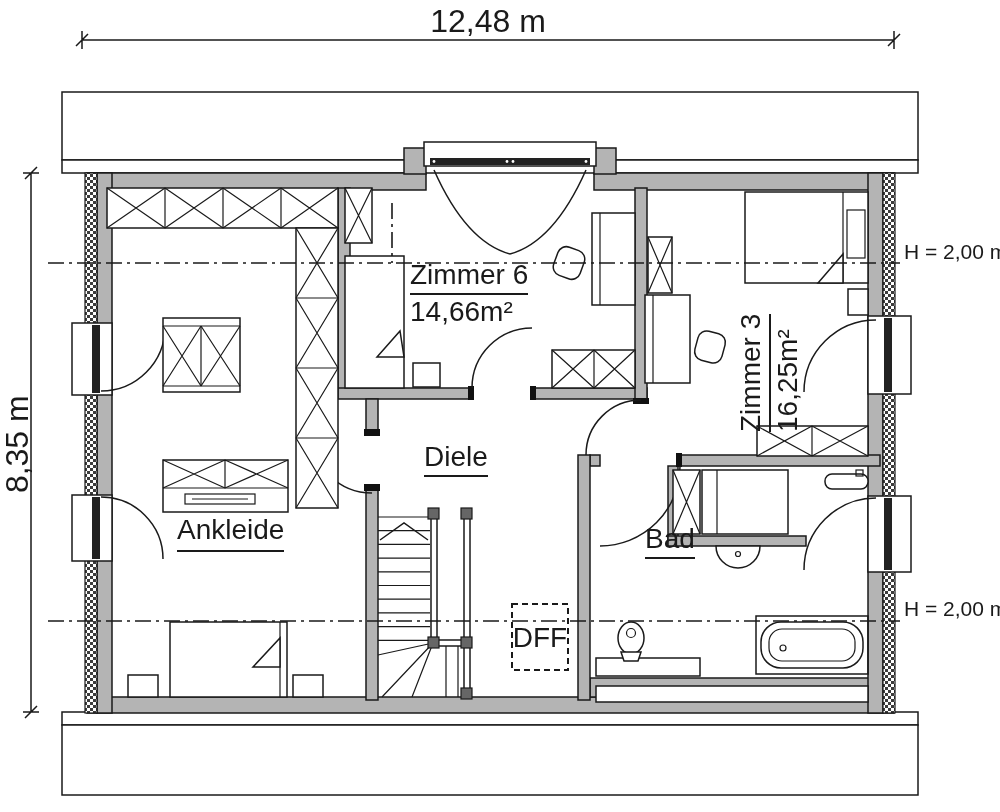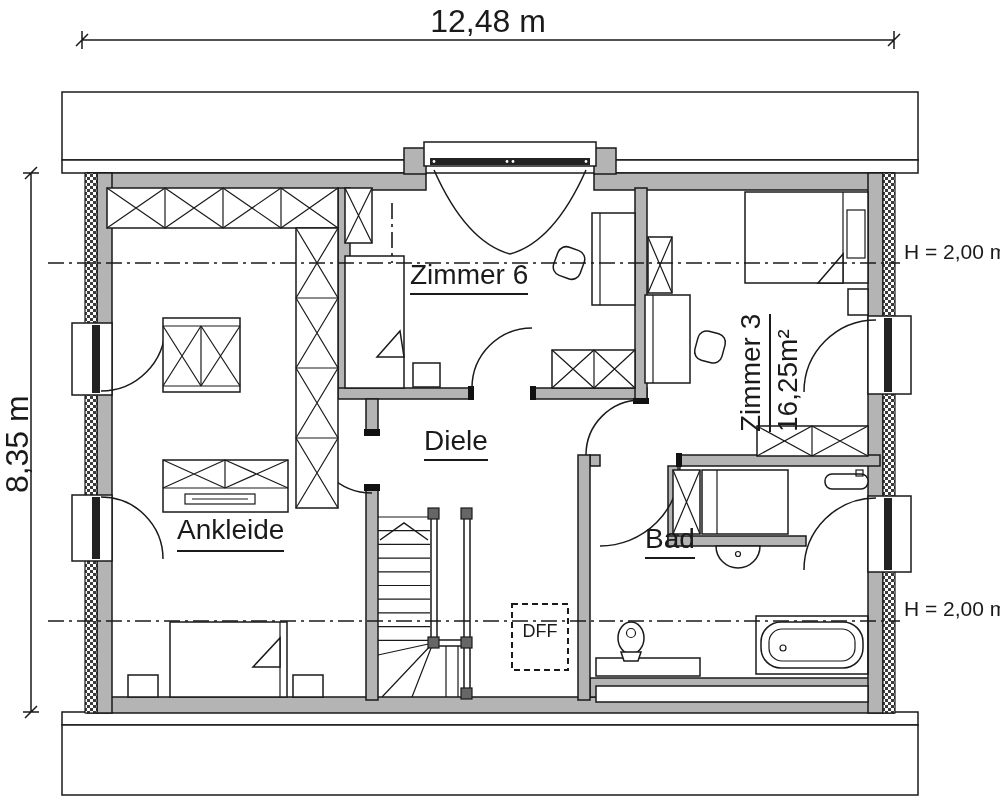--- a/index.html
+++ b/index.html
@@ -15,21 +15,21 @@
   .post{fill:#666666;stroke:#1a1a1a;stroke-width:1.2;}
   .dash{fill:none;stroke:#1a1a1a;stroke-width:1.6;stroke-dasharray:16 5 3 5;}
   .dff {fill:none;stroke:#1a1a1a;stroke-width:2;stroke-dasharray:6 4;}
   .dim {fill:none;stroke:#1a1a1a;stroke-width:1.5;}
   .lbl{position:absolute;white-space:nowrap;line-height:1.2;}
   .room-name{font-size:28px;}
   .room-area{font-size:28px;}
   .u{display:inline-block;border-bottom:2px solid #1a1a1a;padding-bottom:1px;}
   .dim-text{font-size:32px;}
   .h-text{font-size:21px;}
-  .dff-text{font-size:18px;}
+  .dff-text{font-size:28px;}
   .rot{transform:rotate(-90deg);}
   .schlafen-block{line-height:1.32;}
 </style>
 </head>
 <body>
 
 <div id="plan">
 
 <svg viewBox="0 0 1000 812" width="1000" height="812">
   <defs>
@@ -292,23 +292,24 @@
 <div class="lbl dim-text" style="left:388px;top:2px;width:200px;text-align:center;">12,48 m</div>
 
 <div class="lbl dim-text rot" style="left:-73px;top:425px;width:180px;text-align:center;">8,35 m</div>
 
 <div class="lbl h-text" style="left:904px;top:239px;">H = 2,00 m</div>
 
 <div class="lbl h-text" style="left:904px;top:596px;">H = 2,00 m</div>
 
 <div class="lbl" style="left:410px;top:258px;">
   <div class="room-name"><span class="u">Zimmer 6</span></div>
-</div>
-
-<div class="lbl" style="left:424px;top:424px;text-align:right;">
+  <div class="room-area">14,66m²</div>
+</div>
+
+<div class="lbl" style="left:424px;top:440px;text-align:right;">
   <div class="room-name"><span class="u">Diele</span></div>
 </div>
 
 <div class="lbl schlafen-block" style="left:177px;top:512px;">
   <div class="room-name"><span class="u">Ankleide</span></div>
 </div>
 
 <div class="lbl" style="left:645px;top:522px;">
   <div class="room-name"><span class="u">Bad</span></div>
 </div>

